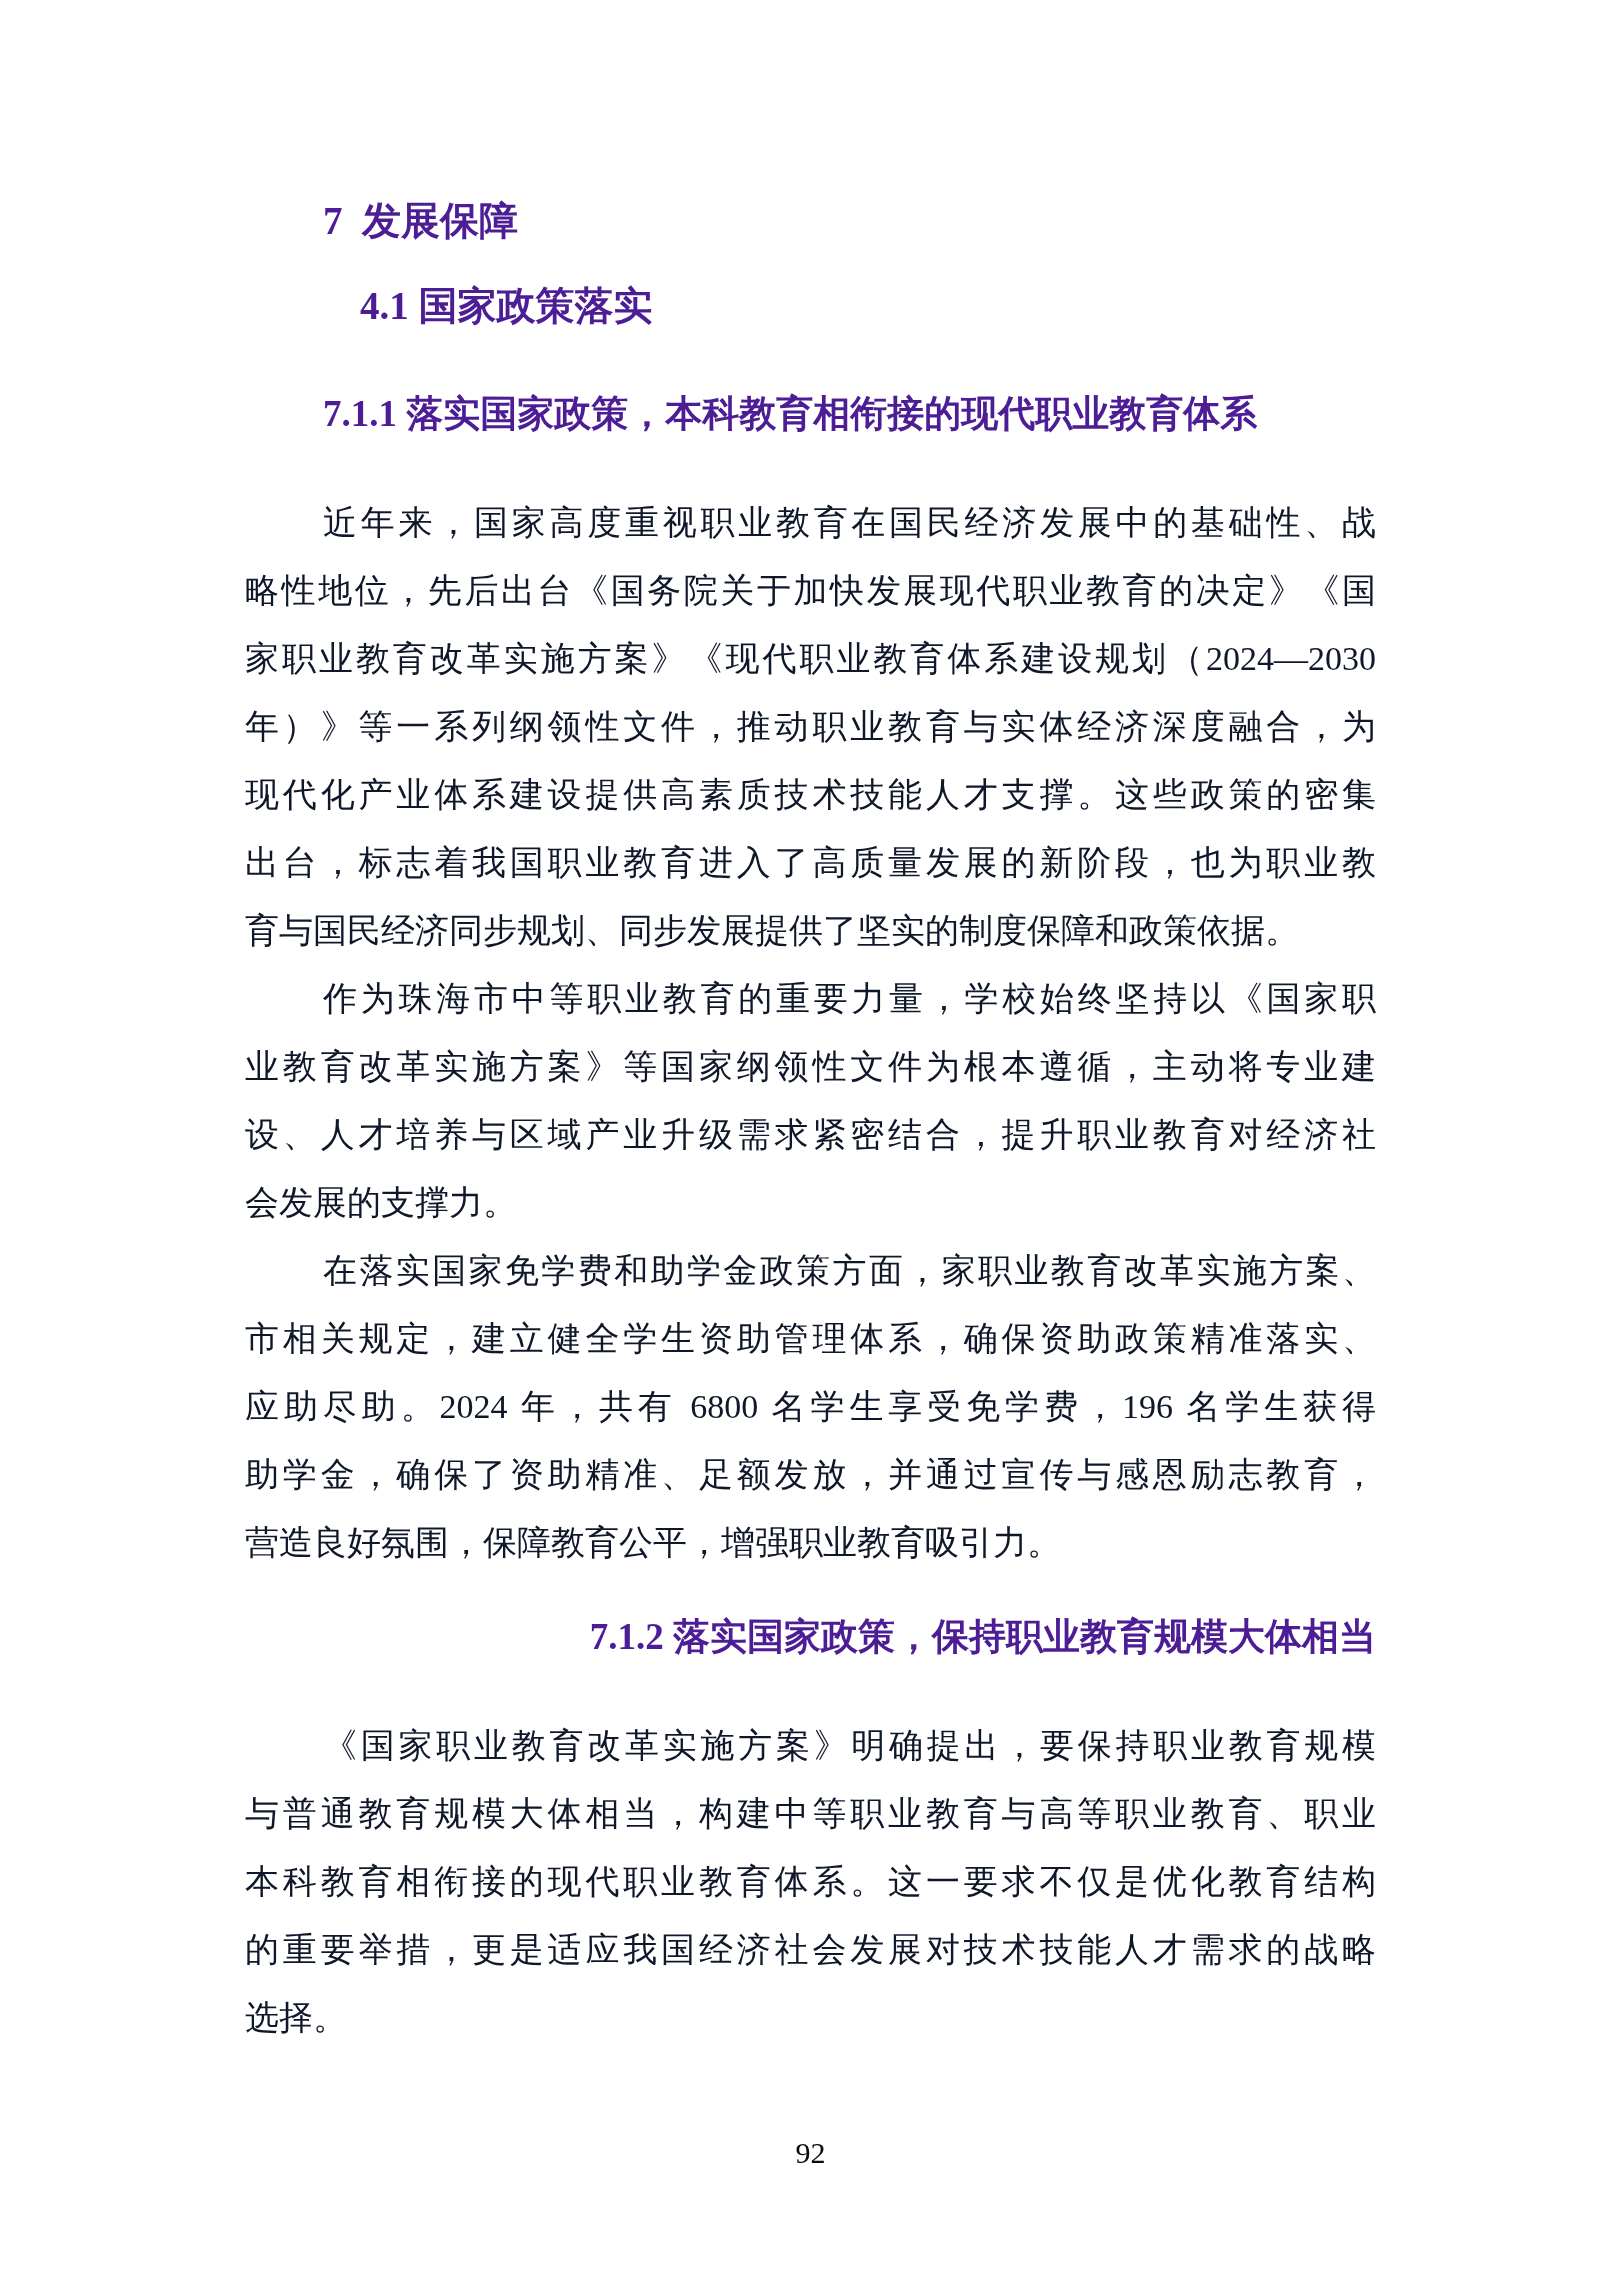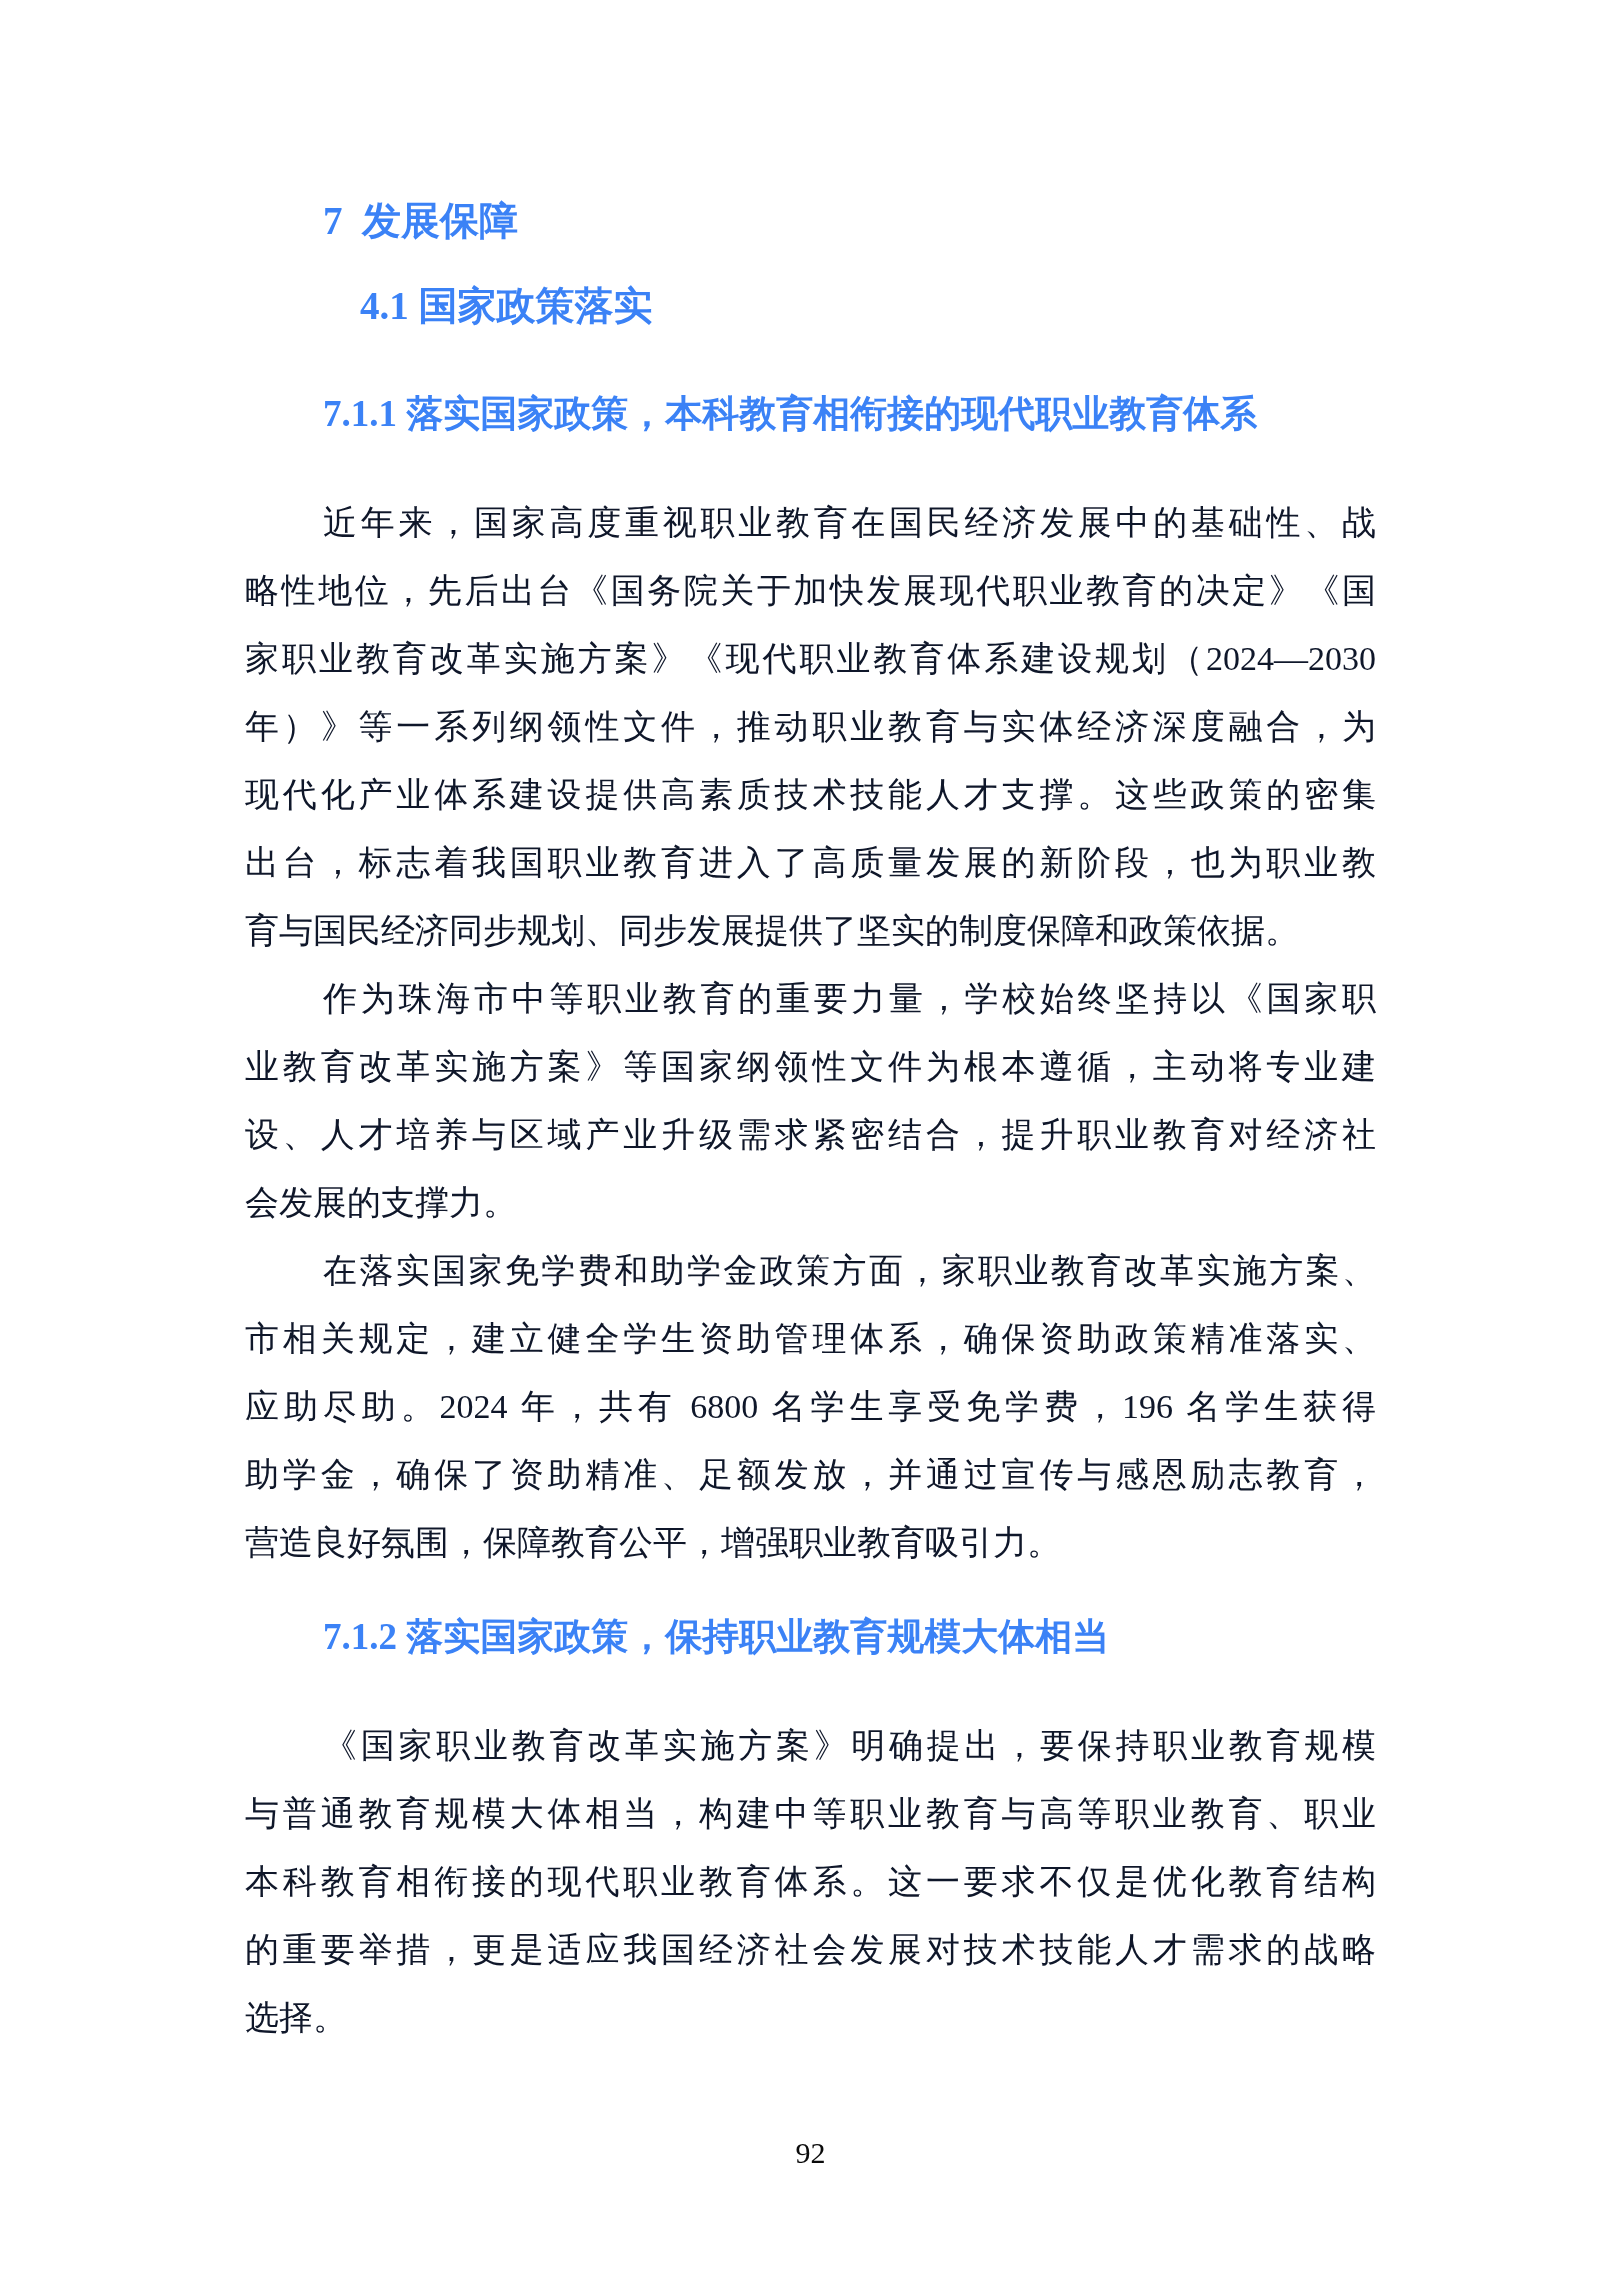--- a/index.html
+++ b/index.html
@@ -15,21 +15,21 @@
     background: #ffffff;
     color: #000000;
     font-family: "Liberation Serif", "DejaVu Serif", serif;
     box-sizing: border-box;
     padding: 185px 245px 0 245px;
     overflow: hidden;
   }
   .heading {
     font-weight: bold;
     white-space: pre-wrap;
-    color: #3b82f6;
+    color: #4c1d95;
   }
   .h1 {
     font-size: 39px;
     line-height: 71px;
     padding-left: 78px;
   }
   .h2 {
     font-size: 39px;
     line-height: 71px;
     padding-left: 115px;
@@ -38,20 +38,21 @@
   .h3 {
     font-size: 37px;
     line-height: 71px;
     padding-left: 78px;
   }
   .h3-first {
     margin-top: 37px;
   }
   .h3-second {
     margin-top: 24.5px;
+    text-align: right;
   }
   .para {
     font-size: 34px;
     line-height: 68px;
     color: #0f172a;
   }
   .para-gap {
     margin-top: 40px;
   }
   .para .line {

